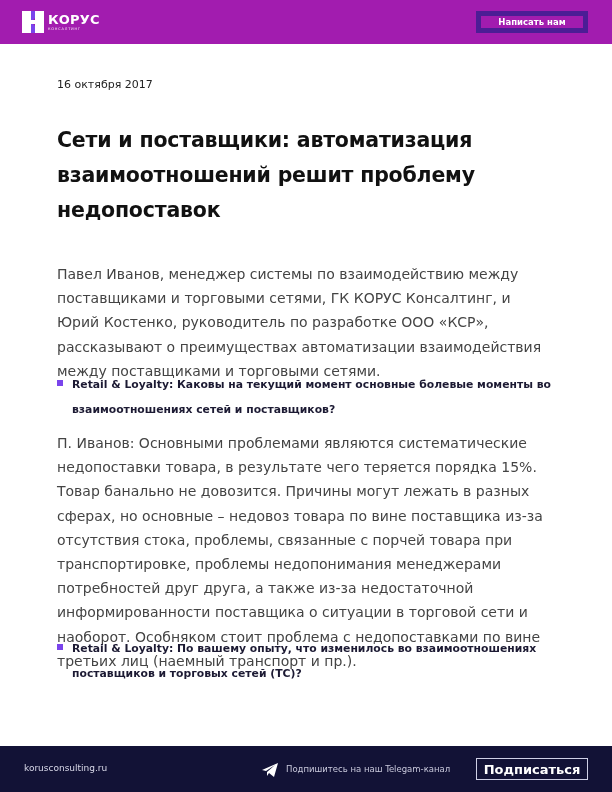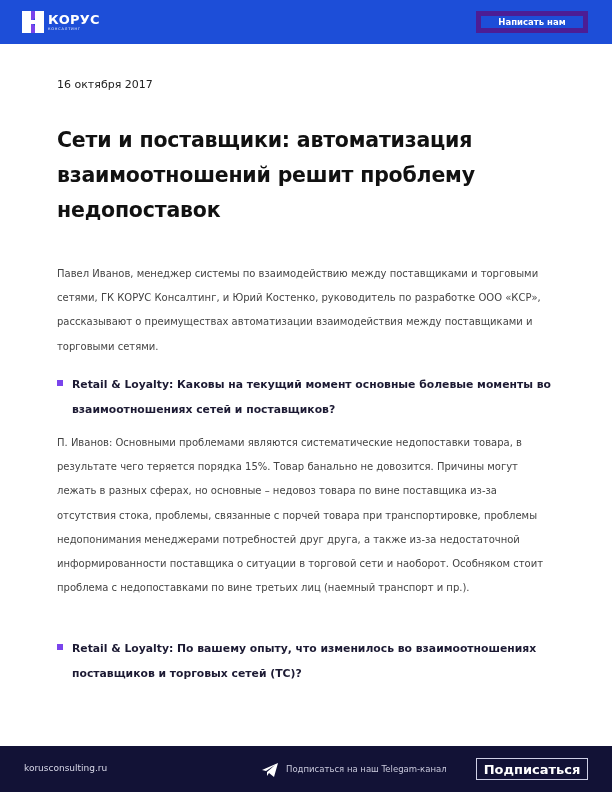--- a/index.html
+++ b/index.html
@@ -1,21 +1,21 @@
 <!DOCTYPE html>
 <html><head>
   <meta charset="utf-8">
   <style>
     * { box-sizing: border-box; margin: 0; padding: 0; }
     html, body { width: 612px; height: 792px; background: #ffffff; overflow: hidden; }
     body { position: relative; font-family: "DejaVu Sans", "Liberation Sans", sans-serif; color: #2b2b2b; }
 
     .header {
       position: absolute; left: 0; top: 0; width: 612px; height: 44px;
-      background: #1d4ed8;
+      background: #a21caf;
     }
     .logo { position: absolute; left: 22px; top: 10px; height: 24px; display: flex; align-items: center; }
     .logo-mark { width: 22px; height: 22px; position: relative; }
     .logo-mark svg { display: block; }
     .logo-text { margin-left: 4px; display: flex; flex-direction: column; justify-content: center; }
     .logo-word { font-family: "DejaVu Sans", sans-serif; font-weight: bold; color: #fff; font-size: 13px; letter-spacing: 0.2px; line-height: 13px; }
     .logo-sub { font-size: 3.5px; color: #ffffff; letter-spacing: 0.8px; line-height: 5px; margin-top: 1px; opacity: 0.9; }
 
     .write-btn {
       position: absolute; left: 476px; top: 11px; width: 112px; height: 22px;
@@ -27,21 +27,21 @@
     .date { position: absolute; left: 57px; top: 78px; font-size: 11px; color: #222; }
 
     .title {
       position: absolute; left: 57px; top: 123px; width: 500px;
       font-family: "DejaVu Sans", sans-serif; font-weight: bold; font-size: 20.5px;
       line-height: 35px; color: #111; letter-spacing: -0.2px;
     }
 
     .para {
       position: absolute; left: 57px; width: 500px;
-      font-size: 10px; line-height: 24.2px; color: #444;
+      font-size: 14px; line-height: 24.2px; color: #444;
     }
     .intro { top: 262px; }
     .answer1 { top: 431px; }
 
     .question {
       position: absolute; left: 57px; width: 510px;
       display: flex; align-items: flex-start;
     }
     .q-bullet { width: 6px; height: 6px; background: #7a44ec; margin-top: 8px; flex: none; }
     .q-text {
@@ -105,15 +105,15 @@
   <span class="q-text">Retail &amp; Loyalty: По вашему опыту, что изменилось во взаимоотношениях поставщиков и торговых сетей (ТС)?</span>
 </div>
 
 <div class="footer">
   <span class="footer-site">korusconsulting.ru</span>
   <span class="tg-icon">
     <svg width="16" height="14" viewBox="0 0 16 14">
       <polygon points="0,7 16,0 12,14 7,10 5,13 5,9 13,2 4,8" fill="#ffffff"></polygon>
     </svg>
   </span>
-  <span class="tg-text">Подписаться на наш Telegam-канал</span>
+  <span class="tg-text">Подпишитесь на наш Telegam-канал</span>
   <div class="sub-btn">Подписаться</div>
 </div>
 
 </body></html>

